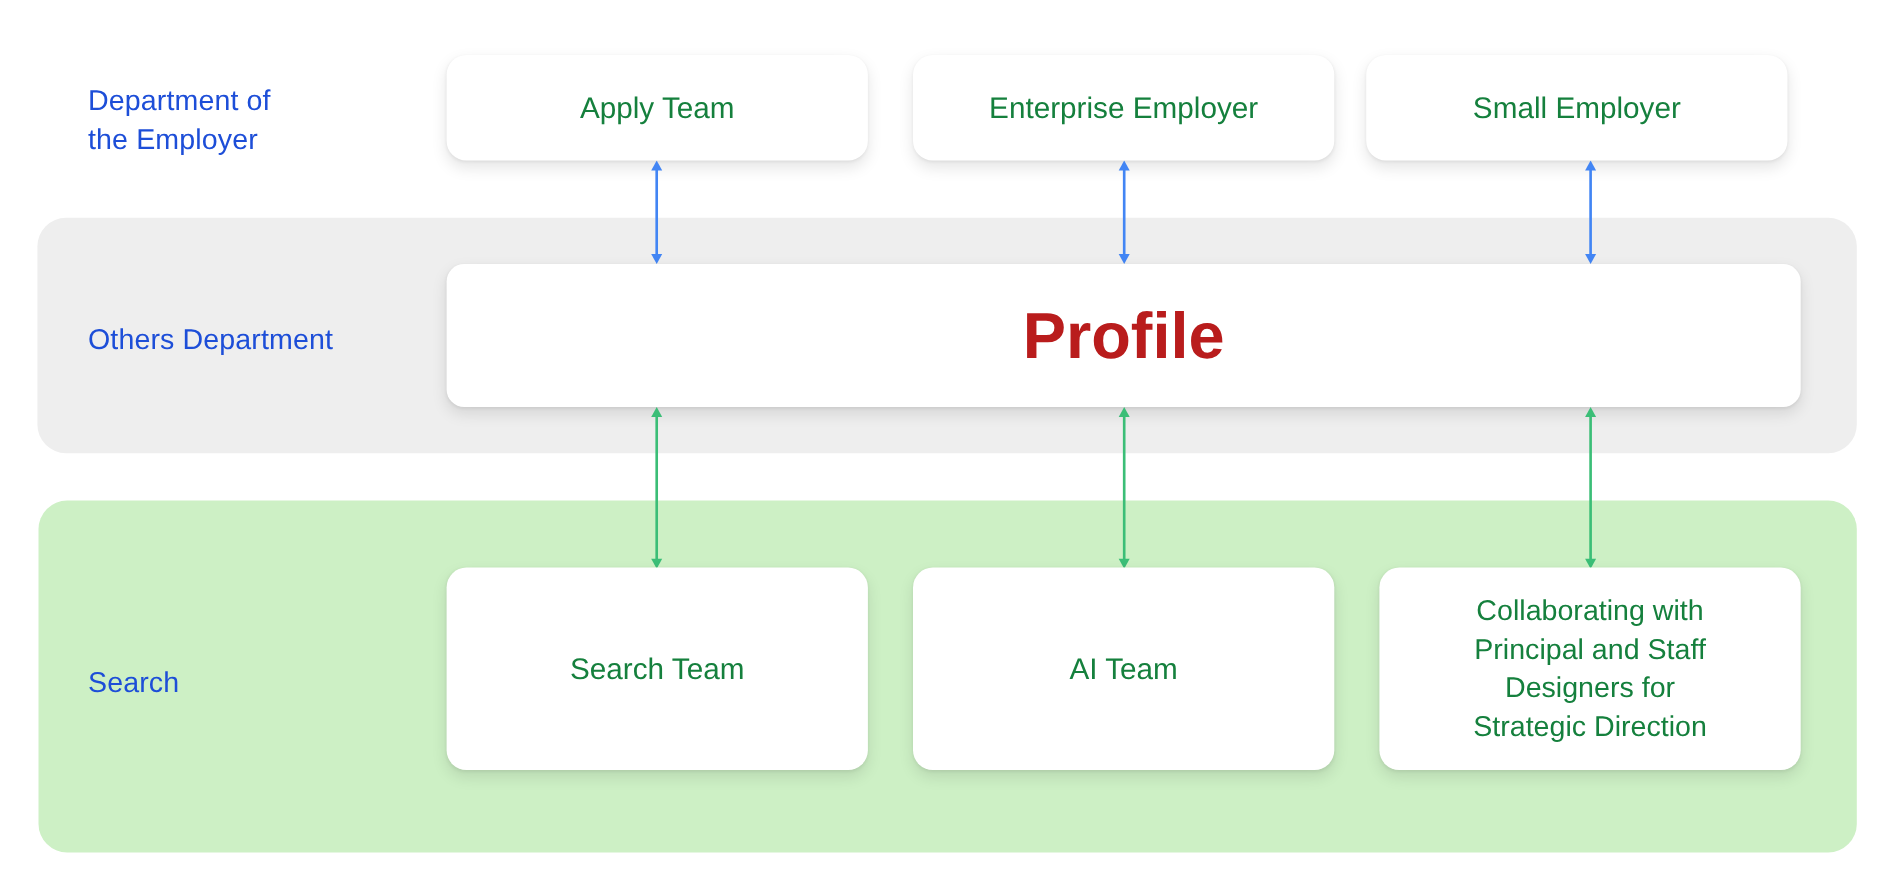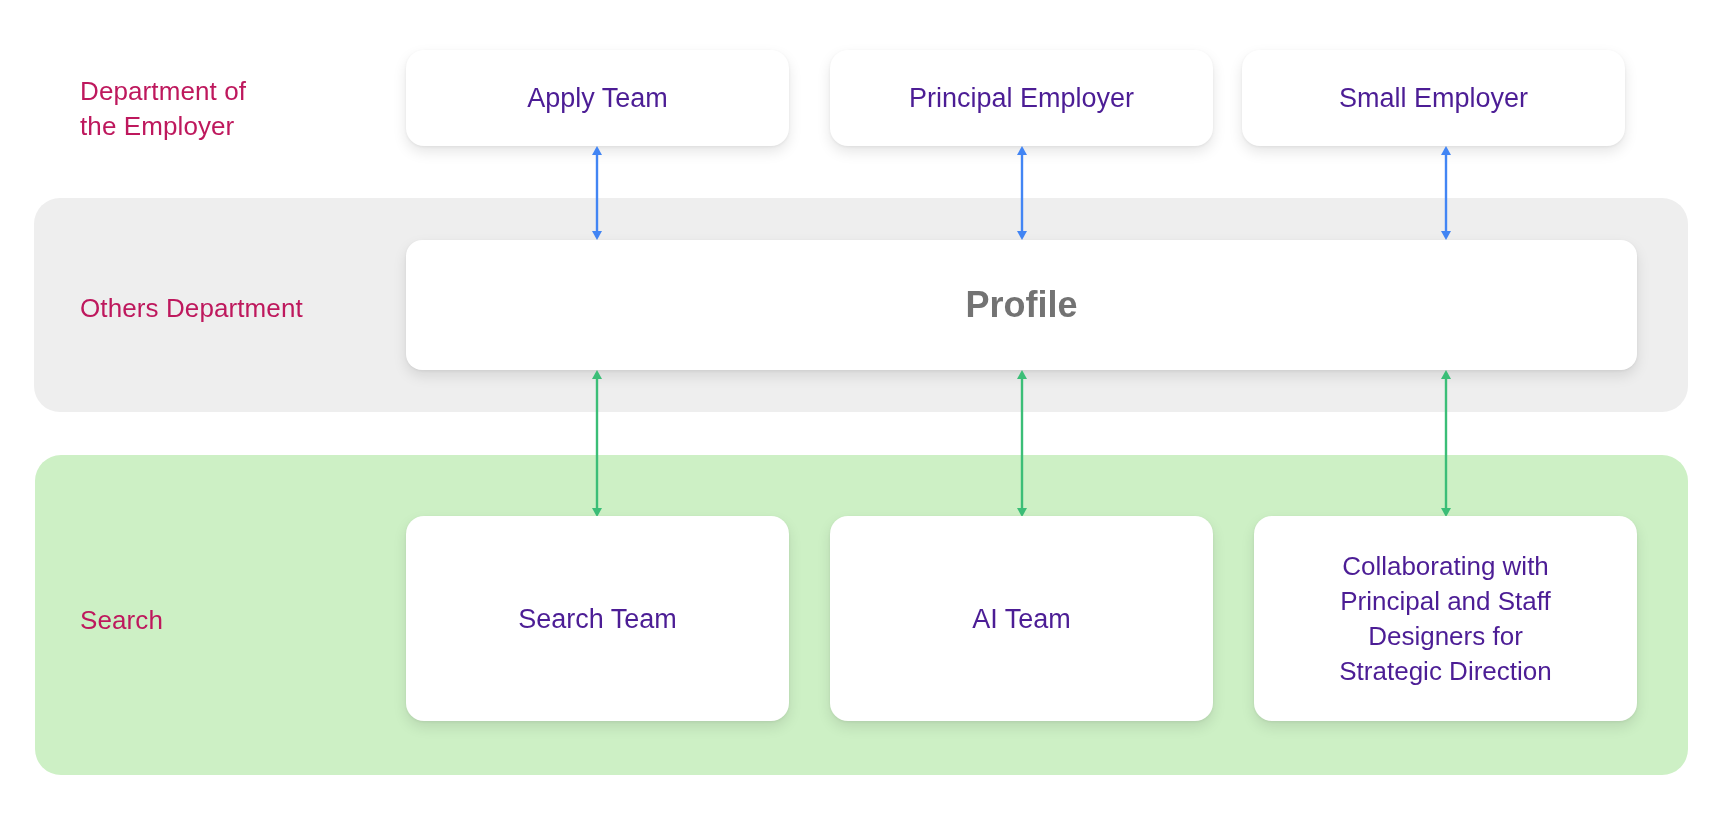--- a/index.html
+++ b/index.html
@@ -35,21 +35,21 @@
     left: 35px;
     top: 455px;
     width: 1653px;
     height: 320px;
     background: #cdf0c5;
   }
 
   
   .row-label {
     position: absolute;
-    color: #be185d;
+    color: #1d4ed8;
     font-size: 26px;
     line-height: 35px;
     letter-spacing: 0.1px;
     white-space: pre-line;
   }
   #label-employer { left: 80px; top: 74px; width: 270px; }
   #label-profile  { left: 80px; top: 291px; width: 270px; }
   #label-others   { left: 80px; top: 603px; width: 270px; }
 
   
@@ -61,48 +61,48 @@
                 0 1px 3px rgba(0,0,0,0.06);
     display: flex;
     align-items: center;
     justify-content: center;
     text-align: center;
     box-sizing: border-box;
   }
   .card-text {
     font-size: 27px;
     line-height: 36px;
-    color: #4c1d95;
+    color: #15803d;
     white-space: pre-line;
     padding: 0 14px;
   }
 
   
   .card-top { top: 50px; height: 96px; }
   #card-apply      { left: 406px;  width: 383px; }
   #card-enterprise { left: 830px;  width: 383px; }
   #card-small      { left: 1242px; width: 383px; }
 
   
   #card-profile {
     left: 406px;
     top: 240px;
     width: 1231px;
     height: 130px;
     border-radius: 16px;
   }
   #card-profile .card-text {
-    font-size: 36px;
+    font-size: 59px;
     font-weight: bold;
-    color: #737373;
+    color: #b91c1c;
     line-height: 58px;
   }
 
   
-  .card-bottom { top: 516px; height: 205px; }
+  .card-bottom { top: 516px; height: 184px; }
   #card-search { left: 406px;  width: 383px; }
   #card-ai     { left: 830px;  width: 383px; }
   #card-collab { left: 1254px; width: 383px; }
   #card-collab .card-text {
     font-size: 26px;
     line-height: 35px;
   }
 
   
   .connector {
@@ -129,21 +129,21 @@
 
   <div class="row-label" id="label-employer">Department of
 the Employer</div>
   <div class="row-label" id="label-profile">Others Department</div>
   <div class="row-label" id="label-others">Search</div>
 
   <div class="card card-top" id="card-apply">
     <span class="card-text">Apply Team</span>
   </div>
   <div class="card card-top" id="card-enterprise">
-    <span class="card-text">Principal Employer</span>
+    <span class="card-text">Enterprise Employer</span>
   </div>
   <div class="card card-top" id="card-small">
     <span class="card-text">Small Employer</span>
   </div>
 
   <div class="connector conn-blue" id="conn-blue-1">
     <svg width="24" height="94" viewBox="0 0 24 94">
       <line x1="12" y1="7" x2="12" y2="87" stroke="#4285f4" stroke-width="2.4"></line>
       <polygon points="12,0 17,9 7,9" fill="#4285f4"></polygon>
       <polygon points="12,94 7,85 17,85" fill="#4285f4"></polygon>

